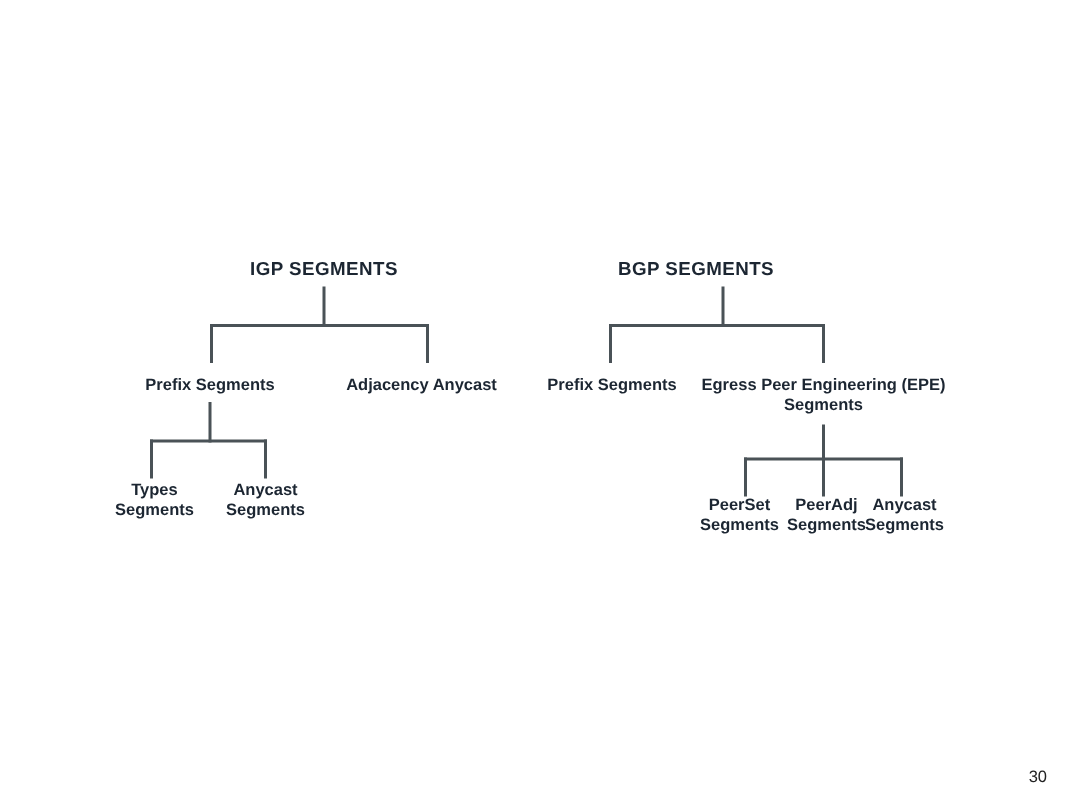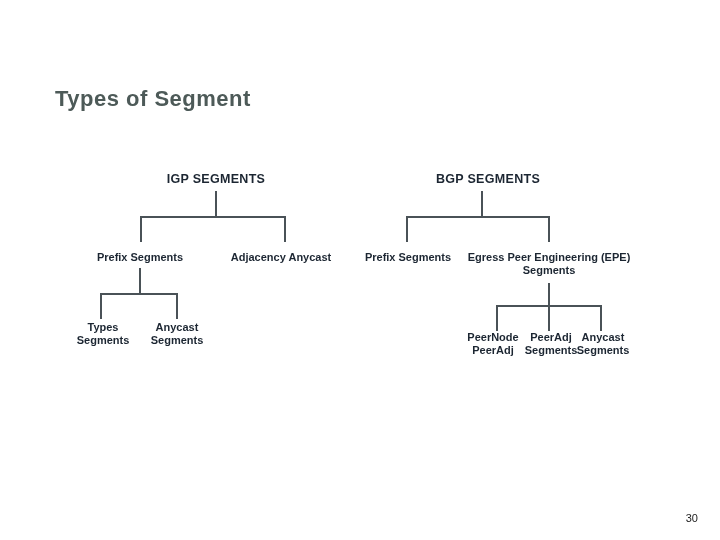--- a/index.html
+++ b/index.html
@@ -33,21 +33,20 @@
   .page-number{
     position:absolute;right:22px;top:512px;
     font-size:11px;color:var(--c-page_number,#222222);
   }
 </style>
 </head>
 <body>
 
 <div class="slide">
 
-  <h1 class="title">Types of Segment</h1>
 
   <div class="diagram">
 
     <div>
       <div class="node root" style="left:216px;top:173px">IGP SEGMENTS</div>
 
       <div class="vline" style="left:215px;top:191px;height:26px"></div>
       <div class="hline" style="left:140px;top:216px;width:146px"></div>
       <div class="vline" style="left:140px;top:216px;height:26px"></div>
       <div class="vline" style="left:284px;top:216px;height:26px"></div>
@@ -58,36 +57,36 @@
       <div class="vline" style="left:139px;top:268px;height:27px"></div>
       <div class="hline" style="left:100px;top:293px;width:78px"></div>
       <div class="vline" style="left:100px;top:293px;height:26px"></div>
       <div class="vline" style="left:176px;top:293px;height:26px"></div>
 
       <div class="node wrap" style="left:103px;top:321px;width:58px">Types Segments</div>
       <div class="node wrap" style="left:177px;top:321px;width:58px">Anycast Segments</div>
     </div>
 
     <div>
-      <div class="node root" style="left:488px;top:173px">BGP SEGMENTS</div>
+      <div class="node root" style="left:464px;top:173px">BGP SEGMENTS</div>
 
       <div class="vline" style="left:481px;top:191px;height:26px"></div>
       <div class="hline" style="left:406px;top:216px;width:144px"></div>
       <div class="vline" style="left:406px;top:216px;height:26px"></div>
       <div class="vline" style="left:548px;top:216px;height:26px"></div>
 
       <div class="node" style="left:408px;top:251px">Prefix Segments</div>
       <div class="node wrap" style="left:549px;top:251px;width:176px">Egress Peer Engineering (EPE) Segments</div>
 
       <div class="vline" style="left:548px;top:283px;height:48px"></div>
       <div class="hline" style="left:496px;top:305px;width:106px"></div>
       <div class="vline" style="left:496px;top:305px;height:26px"></div>
       <div class="vline" style="left:600px;top:305px;height:26px"></div>
 
-      <div class="node wrap" style="left:493px;top:331px;width:62px">PeerNode PeerAdj</div>
+      <div class="node wrap" style="left:493px;top:331px;width:62px">PeerSet Segments</div>
       <div class="node wrap" style="left:551px;top:331px;width:62px">PeerAdj Segments</div>
       <div class="node wrap" style="left:603px;top:331px;width:62px">Anycast Segments</div>
     </div>
 
   </div>
 
   <div class="page-number">30</div>
 
 </div>
 

